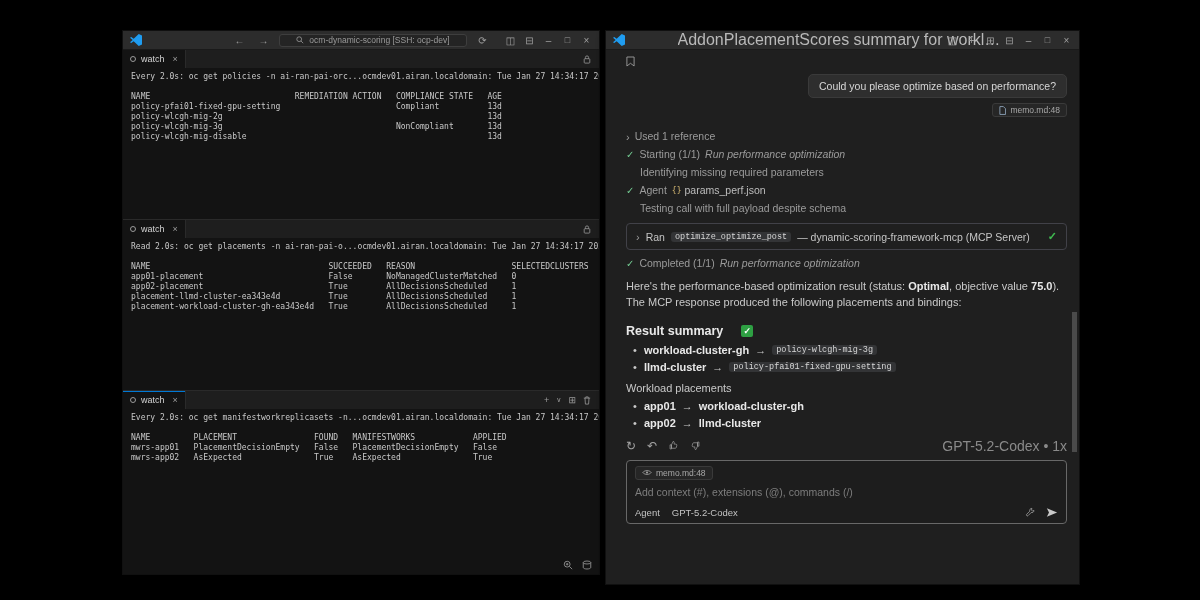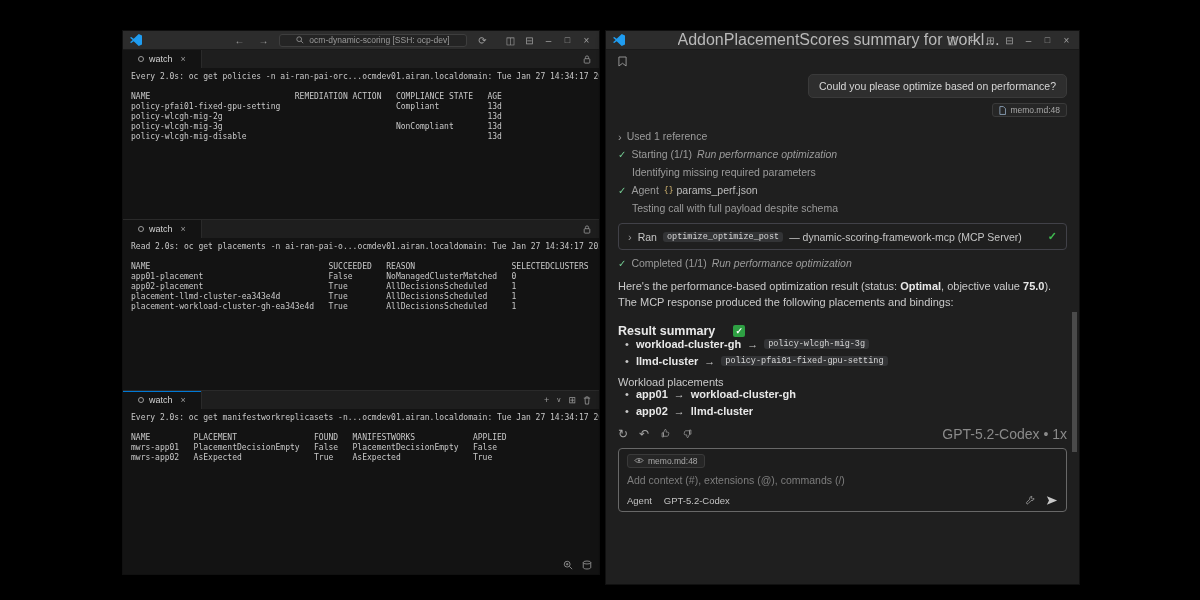--- a/index.html
+++ b/index.html
@@ -26,35 +26,35 @@
   .win-title { max-width:330px; white-space:nowrap; overflow:hidden; text-overflow:ellipsis;
                font-size:16px; color:#b9b9b9; }
 
   
   .panes { flex:1; display:flex; flex-direction:column; background:#131313; }
   .pane { display:flex; flex-direction:column; border-top:1px solid #2a2a2a; overflow:hidden; }
   #pane-1 { flex:0 0 169px; border-top:none; }
   #pane-2 { flex:0 0 171px; }
   #pane-3 { flex:1; }
   .pane-tabbar { height:18px; flex:0 0 18px; background:#1e1e1e; display:flex; align-items:stretch; position:relative; }
-  .term-tab { display:flex; align-items:center; gap:5px; padding:0 15px; background:#131313;
+  .term-tab { display:flex; align-items:center; gap:5px; padding:0 7px; background:#131313;
               color:#d2d2d2; font-size:9px; border-right:1px solid #2a2a2a; }
   .term-tab.focused { box-shadow:inset 0 1px 0 #0078d4; }
   .tab-dot { width:6px; height:6px; border:1px solid #9a9a9a; border-radius:50%; }
   .tab-close { color:#9a9a9a; font-size:9px; margin-left:3px; }
   .tab-actions { margin-left:auto; display:flex; align-items:center; gap:7px; padding-right:8px;
                  color:#9a9a9a; font-size:9px; }
   .pane-body { flex:1; padding:4px 8px; font-family:"DejaVu Sans Mono", monospace;
                font-size:8px; line-height:10px; color:#c8c8c8; overflow:hidden; }
   .watch-head { display:flex; justify-content:space-between; margin-bottom:10px; white-space:pre; }
   .pane-body pre { font:inherit; white-space:pre; }
   .lw-bottom-icons { position:absolute; bottom:4px; right:7px; display:flex; gap:9px; }
 
   
-  .chat { flex:1; position:relative; padding:6px 12px 0 12px; color:#c9c9c9; font-size:11px; overflow:hidden; }
+  .chat { flex:1; position:relative; padding:6px 12px 0 20px; color:#c9c9c9; font-size:11px; overflow:hidden; }
   .bookmark-row { height:13px; }
   .user-row { display:flex; justify-content:flex-end; margin-top:5px; }
   .user-bubble { background:#2e2e2e; border:1px solid #3a3a3a; border-radius:5px;
                  padding:5px 10px; font-size:10.5px; color:#d6d6d6; max-width:330px; }
   .user-chip-row { display:flex; justify-content:flex-end; margin-top:5px; }
   .chip { display:inline-flex; align-items:center; gap:4px; background:#262626; border:1px solid #3a3a3a;
           border-radius:3px; padding:1px 6px; font-size:8.5px; color:#a8a8a8; }
 
   .steps { margin-top:13px; display:flex; flex-direction:column; gap:5px; font-size:10.5px; color:#9b9b9b; }
   .step { display:flex; align-items:center; gap:5px; line-height:13px; }
@@ -71,21 +71,21 @@
              align-items:center; gap:6px; margin:3px 0 2px 0; font-size:10.5px; color:#c5c5c5; }
   .mcp-box .sp { flex:1; }
   .mcp-check { color:#3fb950; font-weight:bold; font-size:11px; }
 
   .para { margin-top:9px; line-height:1.45; color:#c9c9c9; }
   .para b, .binding-list b, .h-result { color:#e8e8e8; }
   .h-result { margin-top:13px; font-size:12.5px; font-weight:bold; display:flex; align-items:center; gap:18px; }
   .check-badge { width:12px; height:12px; background:#2ea043; border-radius:2px; color:#fff;
                  font-size:9px; display:inline-flex; align-items:center; justify-content:center; }
   .section-label { margin-top:9px; }
-  .binding-list { margin-top:0; padding-left:18px; list-style:none; display:flex; flex-direction:column; gap:5px; }
+  .binding-list { margin-top:6px; padding-left:18px; list-style:none; display:flex; flex-direction:column; gap:5px; }
   .binding-list li { position:relative; display:flex; align-items:center; gap:6px; }
   .binding-list li::before { content:"•"; position:absolute; left:-11px; color:#c9c9c9; }
   .arrow { color:#c9c9c9; }
   .closing { margin-top:10px; line-height:1.45; }
 
   .actions-row { display:flex; align-items:center; gap:11px; margin-top:9px; color:#a5a5a5; }
   .act { font-size:12px; line-height:12px; cursor:default; }
   .model-info { margin-left:auto; font-size:14px; color:#8a8a8a; }
 
   .input-box { border:1px solid #686868; border-radius:4px; margin-top:6px; padding:5px 8px 5px 8px; background:#1d1d1d; }

